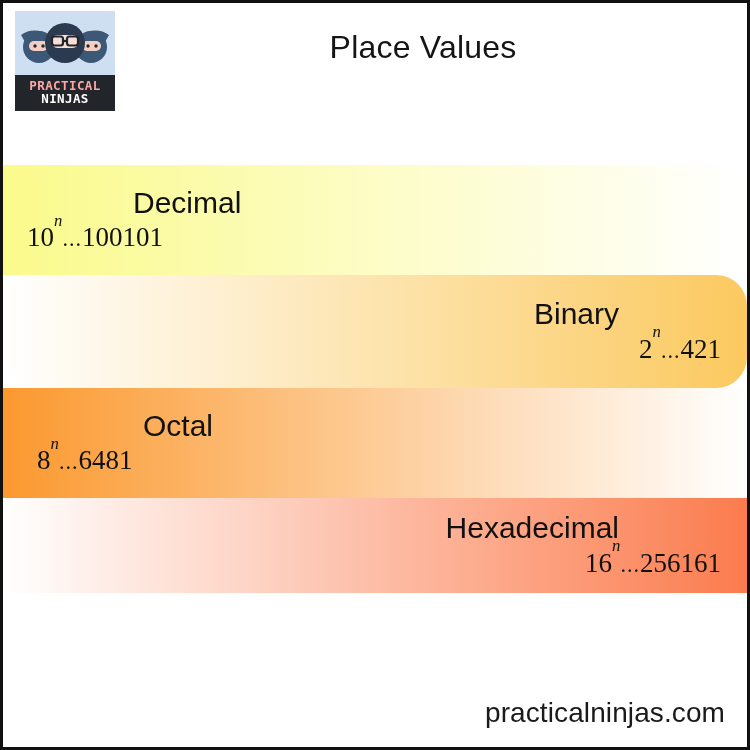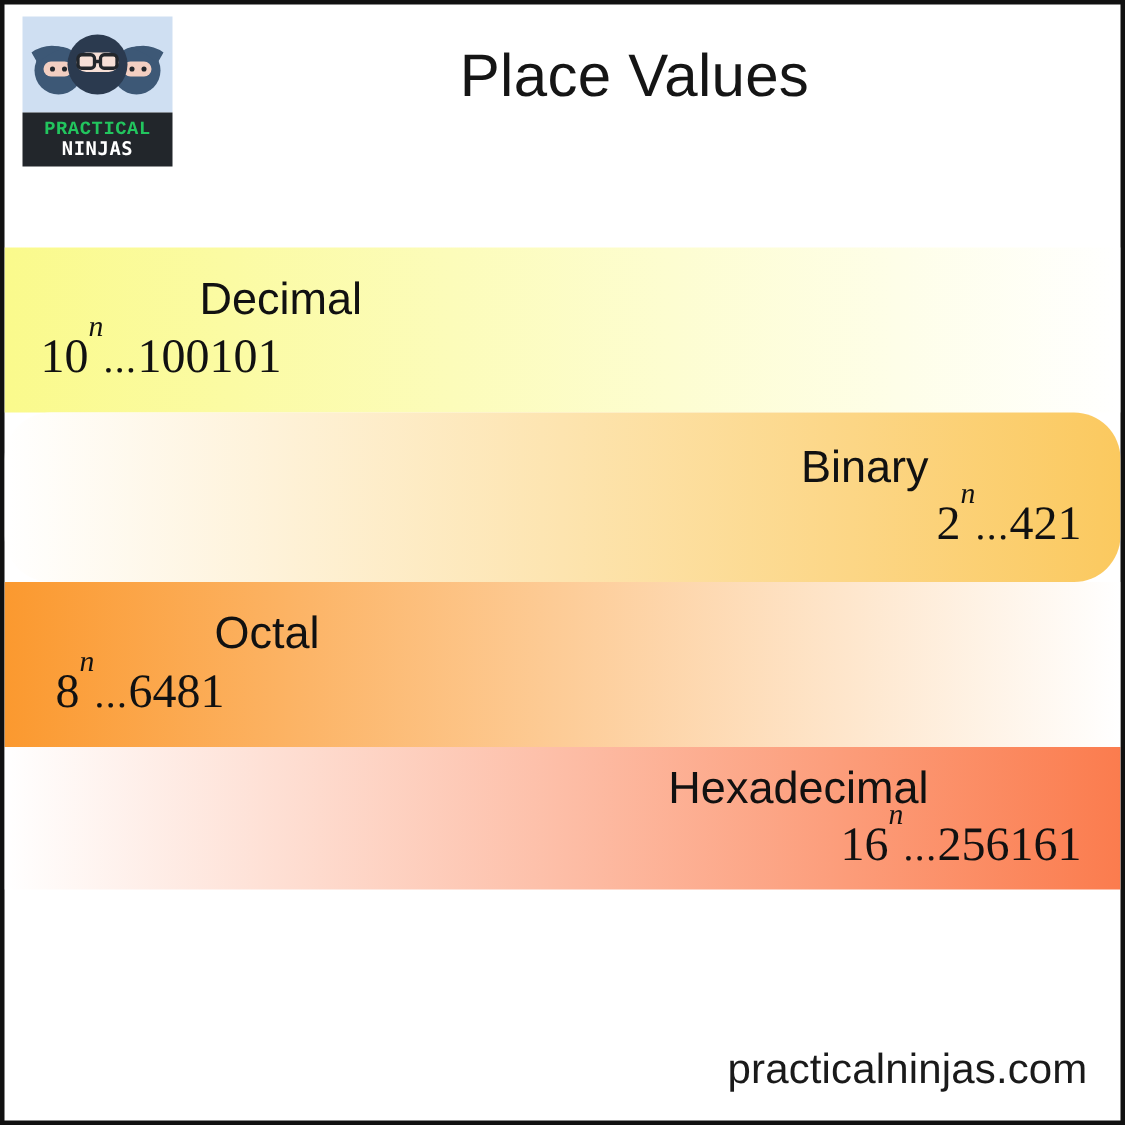--- a/index.html
+++ b/index.html
@@ -63,21 +63,21 @@
     letter-spacing: 0.4px;
   }
   .logo-word.small { font-size: 12.5px; }
 
   #page-title {
     position: absolute;
     left: 130px;
     top: 26px;
     width: 580px;
     text-align: center;
-    font-size: 40px;
+    font-size: 32px;
     font-weight: 400;
     color: #151515;
     font-family: "Liberation Sans", sans-serif;
     letter-spacing: 0.2px;
   }
 
   
   .band {
     position: absolute;
     left: 0;
@@ -95,21 +95,21 @@
   .band-label {
     font-family: "Liberation Sans", sans-serif;
     font-size: 30px;
     font-weight: 400;
     color: #111111;
     line-height: 1.12;
   }
 
   .band-values {
     font-family: "Liberation Serif", "DejaVu Serif", serif;
-    font-size: 32px;
+    font-size: 27px;
     color: #111111;
     line-height: 1.18;
     white-space: nowrap;
     margin-top: 2px;
   }
 
   .band-values .tok { display: inline-block; }
   .band-values .pw { position: relative; }
   .band-values .pw sup {
     font-style: italic;
@@ -183,21 +183,21 @@
           <g>
             <circle cx="50" cy="32" r="20" fill="#2b3a4f"></circle>
             <rect x="36" y="24" width="28" height="13" rx="6.5" fill="#f6dfd6"></rect>
             <rect x="37" y="25.5" width="11" height="9" rx="2.4" fill="none" stroke="#22262b" stroke-width="2.2"></rect>
             <rect x="52" y="25.5" width="11" height="9" rx="2.4" fill="none" stroke="#22262b" stroke-width="2.2"></rect>
             <line x1="48" y1="30" x2="52" y2="30" stroke="#22262b" stroke-width="2.2"></line>
           </g>
         </svg>
       </div>
       <div id="logo-banner" style="background: rgb(34, 38, 43);">
-        <span class="logo-word" style="color: #22c55e; font-family: Liberation Mono, monospace;">PRACTICAL</span>
+        <span class="logo-word" style="color: #fca5a5;">PRACTICAL</span>
         <span class="logo-word small" style="color: rgb(255, 255, 255);">NINJAS</span>
       </div>
     </div>
 
     <div id="page-title">Place Values</div>
   </div>
 
   <div class="band align-left" id="band-decimal" style="background: linear-gradient(to right, rgb(250, 250, 140) 0%, rgb(255, 255, 255) 100%);">
     <div class="band-inner">
       <div class="band-label">Decimal</div>

